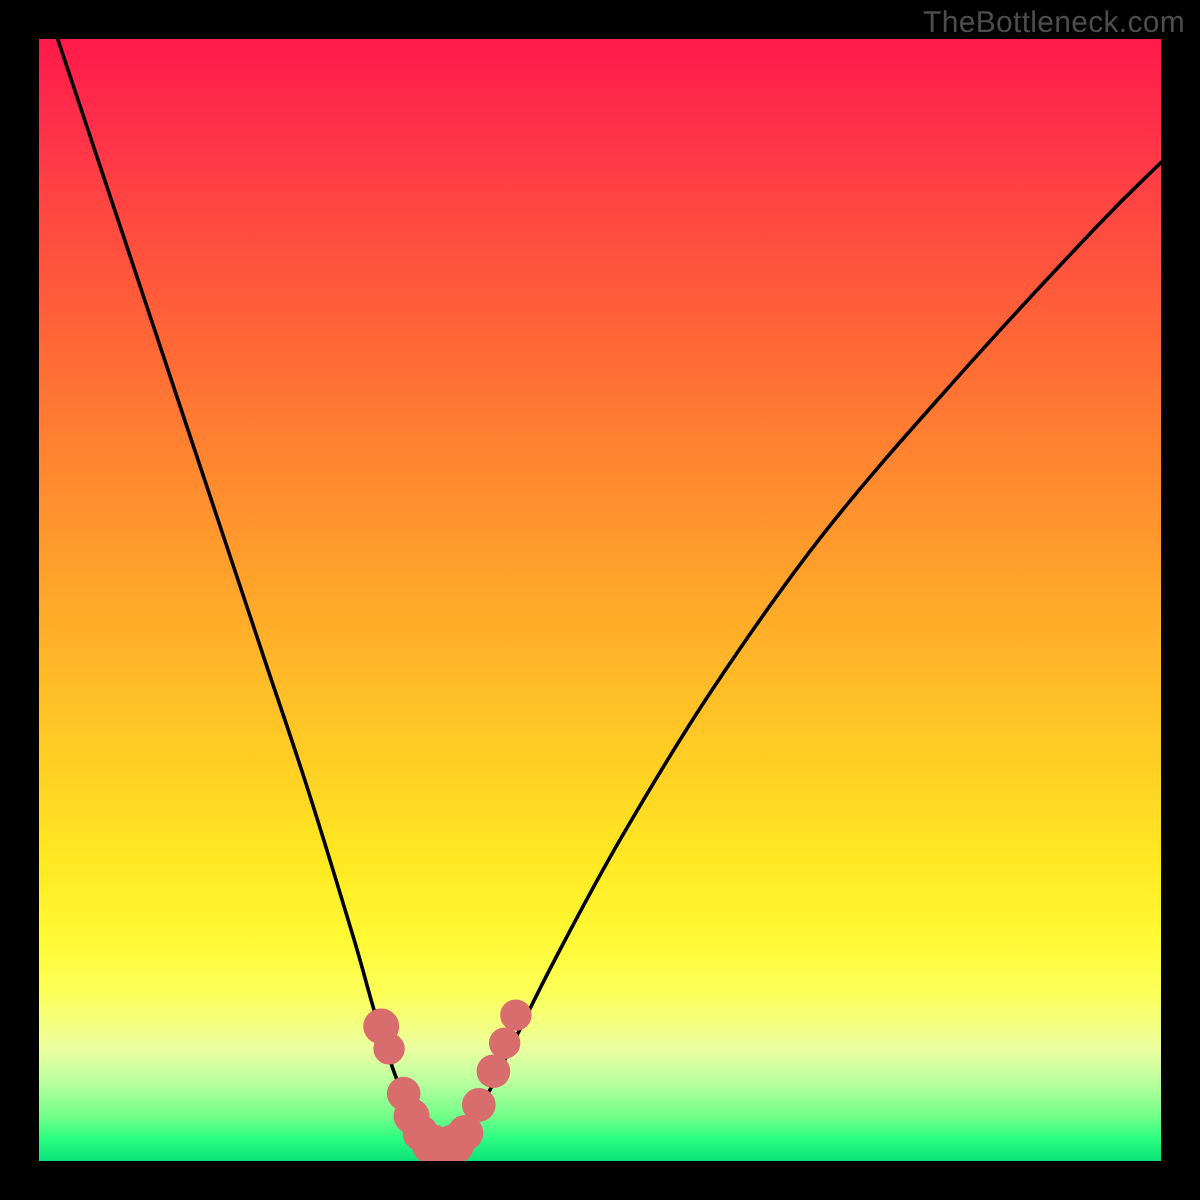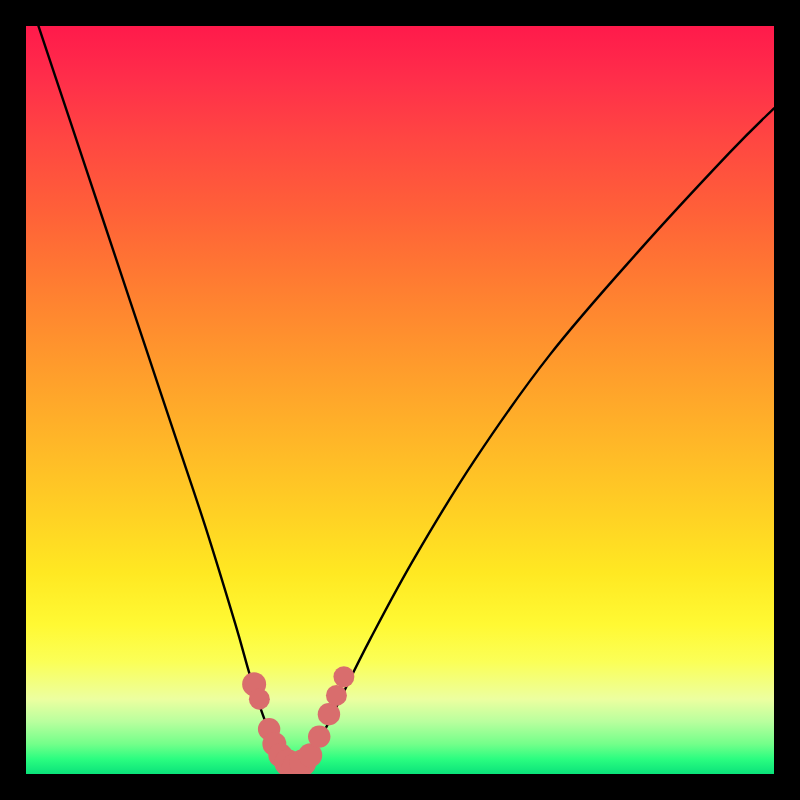--- a/index.html
+++ b/index.html
@@ -75,13 +75,14 @@
           <circle cx="269.28" cy="740.52" r="13.464000000000002" fill="#d96d6d"></circle>
           <circle cx="276.76" cy="736.78" r="13.464000000000002" fill="#d96d6d"></circle>
           <circle cx="284.24" cy="729.3" r="11.968" fill="#d96d6d"></circle>
           <circle cx="293.216" cy="710.6" r="11.219999999999999" fill="#d96d6d"></circle>
           <circle cx="302.94" cy="688.16" r="11.219999999999999" fill="#d96d6d"></circle>
           <circle cx="310.41999999999996" cy="669.46" r="10.472" fill="#d96d6d"></circle>
           <circle cx="317.9" cy="650.76" r="10.472" fill="#d96d6d"></circle>
         </g>
     </svg>
   </div>
+  <div class="watermark">TheBottleneck.com</div>
 </div>
 
 </body></html>

